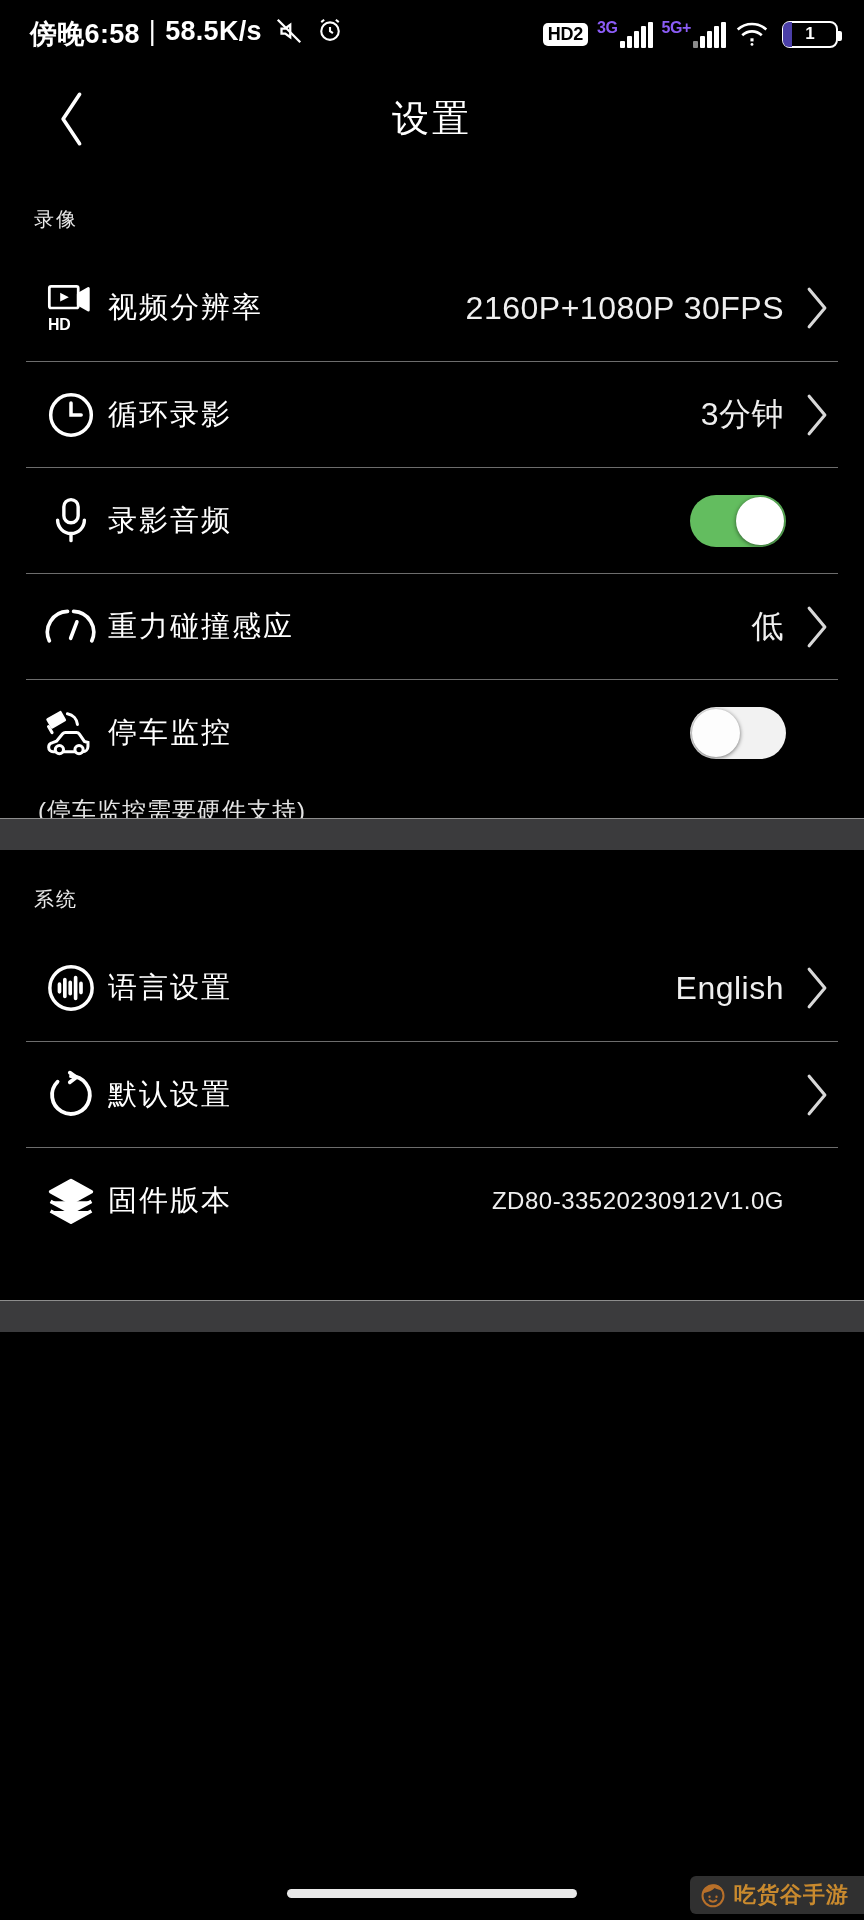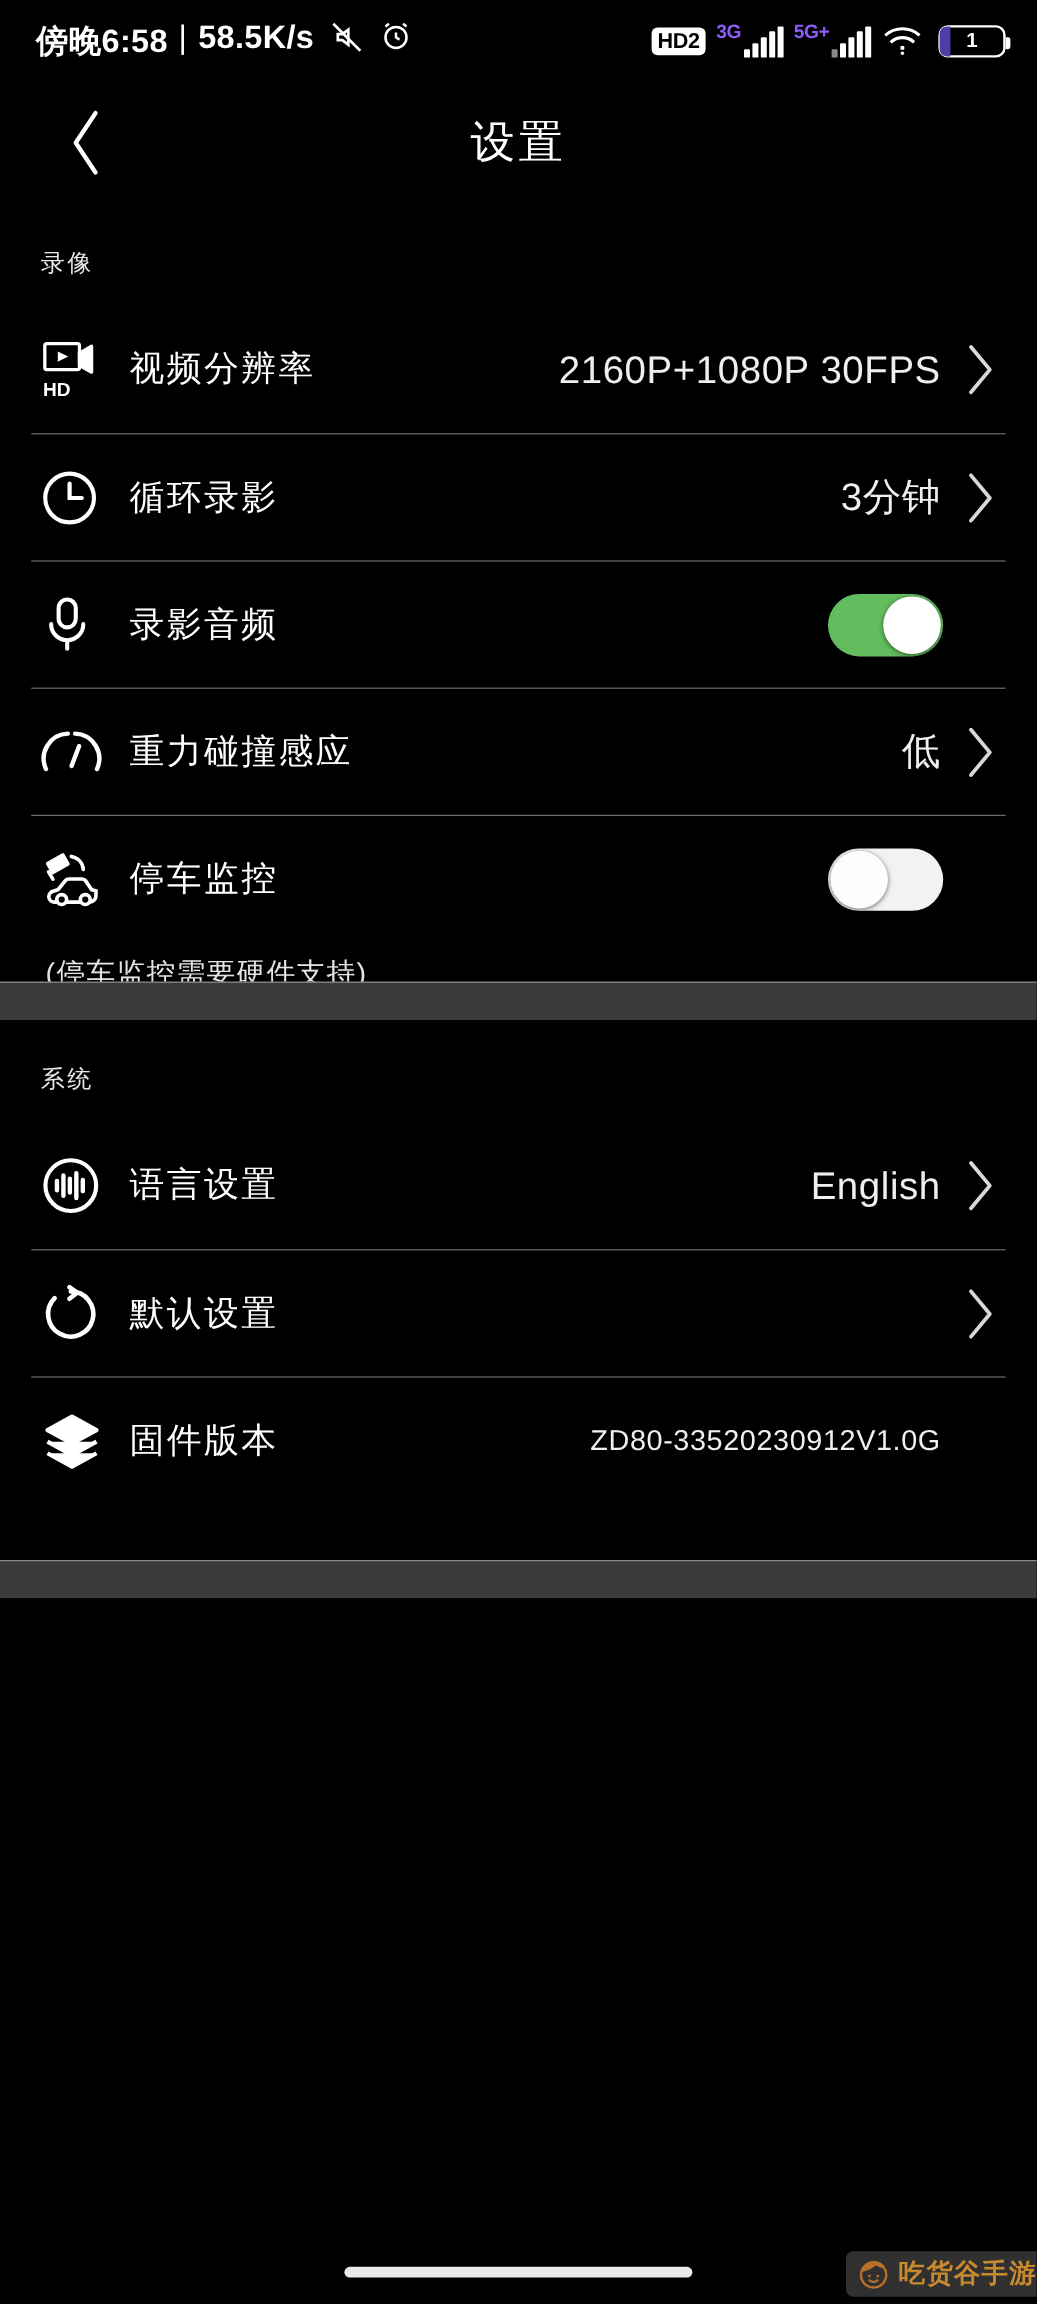--- a/index.html
+++ b/index.html
@@ -65,21 +65,21 @@
     color:#e8e8e8; font-size:20px; letter-spacing:2px;
     padding:36px 0 22px 34px;
   }
   .rows { padding:0 26px 0 26px; }
   .row {
     position:relative; display:flex; align-items:center;
     height:106px; border-top:1.5px solid #6d6d6d;
     padding:0 4px 0 8px;
   }
   .row.first { border-top:none; }
-  .row-ico { width:74px; flex:0 0 74px; display:flex; align-items:center; justify-content:flex-start; }
+  .row-ico { width:74px; flex:0 0 74px; display:flex; align-items:center; justify-content:center; }
   .row-label { color:#fff; font-size:29px; letter-spacing:2px; flex:1; }
   .row-value { color:#efefef; font-size:32px; letter-spacing:.5px; margin-right:16px; white-space:nowrap; }
   .row-value.small { font-size:24px; }
   .chev { width:34px; flex:0 0 34px; display:flex; align-items:center; justify-content:center; }
   .row.noarrow .chev { visibility:hidden; }
   .hint { color:#e4e4e4; font-size:24px; letter-spacing:1px; padding:10px 0 22px 12px; }
 
   
   .toggle {
     width:96px; height:52px; border-radius:26px; position:relative;
@@ -102,21 +102,21 @@
   
   .home-ind {
     position:absolute; bottom:22px; left:50%; transform:translateX(-50%);
     width:290px; height:9px; border-radius:6px; background:#e9e9e9;
   }
   
   .watermark {
     position:absolute; right:0; bottom:6px;
     background:rgba(150,150,150,.32);
     display:flex; align-items:center; gap:6px;
-    padding:4px 0 4px 8px; border-radius:6px 0 0 6px;
+    padding:4px 15px 4px 8px; border-radius:6px 0 0 6px;
   }
   .watermark .wm-text { color:#c98a2e; font-size:22px; font-weight:700; letter-spacing:1px; }
   svg { display:block; }
 </style>
 </head>
 <body>
 
 <div class="phone">
 
   <div class="statusbar">

